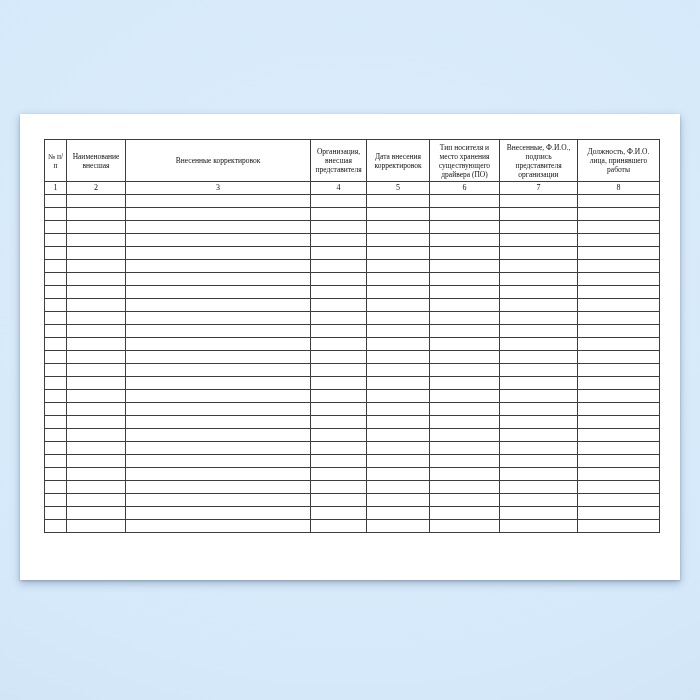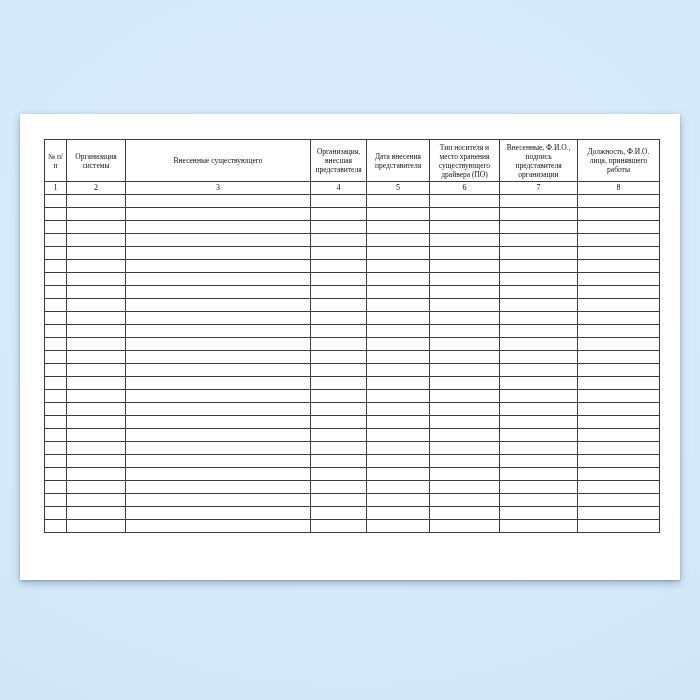--- a/index.html
+++ b/index.html
@@ -83,24 +83,24 @@
           <col class="col-3">
           <col class="col-4">
         <col class="col-5">
           <col class="col-6">
           <col class="col-7">
           <col class="col-8">
       </colgroup>
       <thead>
         <tr>
           <th>№ п/п</th>
-          <th>Организация системы</th>
-          <th>Внесенные существующего</th>
+          <th>Наименование внесшая</th>
+          <th>Внесенные корректировок</th>
           <th>Организация, внесшая представителя</th>
-          <th>Дата внесения представителя</th>
+          <th>Дата внесения корректировок</th>
           <th>Тип носителя и место хранения существующего драйвера (ПО)</th>
           <th>Внесенные, Ф.И.О., подпись представителя организации</th>
           <th>Должность, Ф.И.О. лица, принявшего работы</th>
         </tr>
         <tr class="nums">
           <td>1</td>
           <td>2</td>
           <td>3</td>
           <td>4</td>
           <td>5</td>

